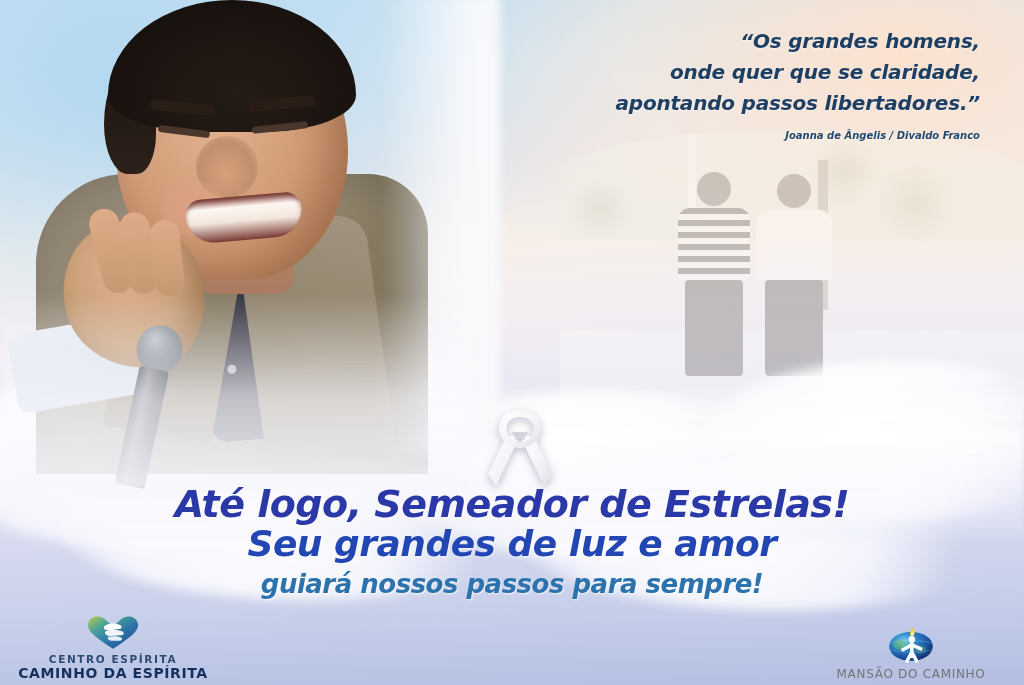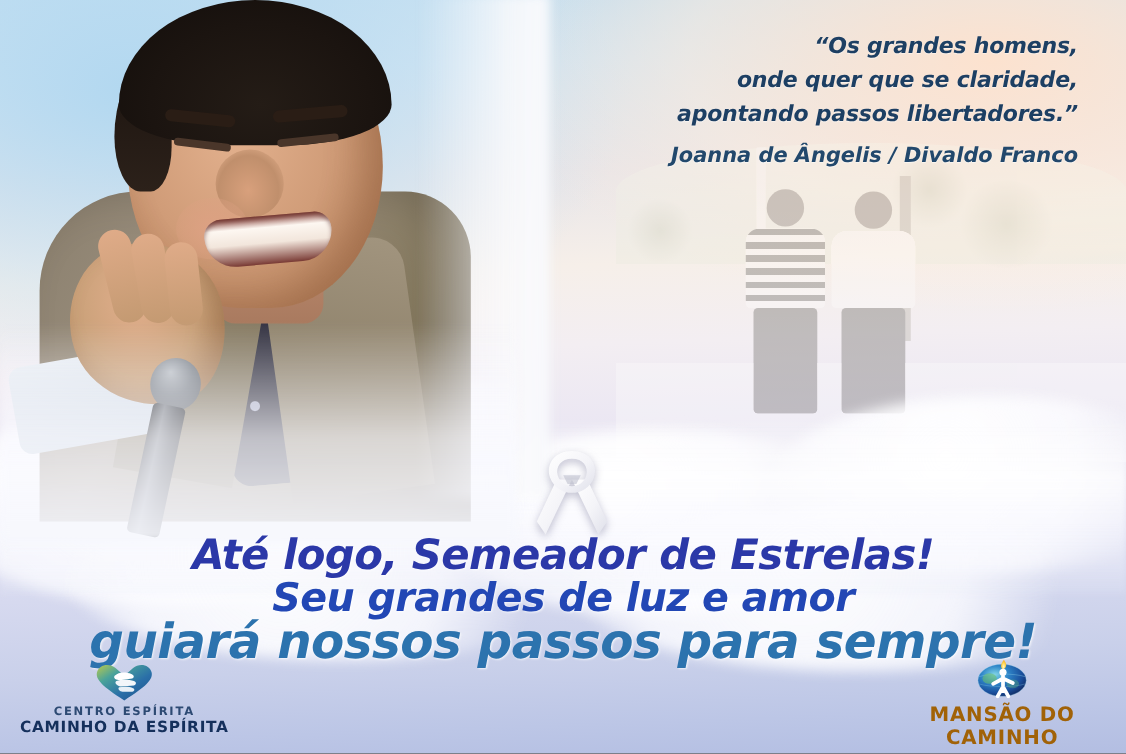--- a/index.html
+++ b/index.html
@@ -253,21 +253,21 @@
     line-height: 31px;
     letter-spacing: -0.2px;
     color: #1d3f63;
     white-space: nowrap;
     text-shadow: 0 1px 1px rgba(255,255,255,0.55);
   }
   .quote-author {
     margin-top: 11px;
     font-style: italic;
     font-weight: bold;
-    font-size: 19px;
+    font-size: 10px;
     color: #22486c;
     text-shadow: 0 1px 1px rgba(255,255,255,0.6);
   }
 
   
   .ribbon {
     position: absolute;
     left: 486px; top: 408px;
     width: 68px; height: 80px;
     filter: drop-shadow(0 3px 4px rgba(90,90,130,0.38));
@@ -281,47 +281,47 @@
   }
   .hl {
     font-style: italic;
     font-weight: bold;
     letter-spacing: -0.5px;
     line-height: 40px;
     text-shadow: 1px 1px 2px rgba(255,255,255,0.75);
   }
   .hl1 { font-size: 38px; color: #2b38a8; }
   .hl2 { font-size: 36px; color: #2247b5; }
-  .hl3 { font-size: 44px; color: #2c73ae; }
+  .hl3 { font-size: 26px; color: #2c73ae; }
 
   
   .logo-left {
     position: absolute;
-    left: 6px; bottom: 16px;
+    left: 6px; bottom: 4px;
     width: 214px;
     text-align: center;
   }
   .logo-right {
     position: absolute;
     right: 8px; bottom: 4px;
     width: 210px;
     text-align: center;
   }
   .logo-mark { height: 36px; display:flex; align-items:flex-end; justify-content:center; }
   .logo-t1 {
     font-size: 10.5px; font-weight: bold; letter-spacing: 1.6px;
     color: #2d4a73; margin-top: 2px;
   }
   .logo-t2 {
     font-size: 14px; font-weight: bold; letter-spacing: 0.6px;
     color: #15305c;
   }
   .logo-t-single {
-    font-size: 18px; font-weight: bold; letter-spacing: 0.7px;
-    color: #a16207; margin-top: 4px;
+    font-size: 12px; font-weight: normal; letter-spacing: 0.7px;
+    color: #737373; margin-top: 4px;
   }
 </style>
 </head>
 <body>
 
 <div id="poster">
 
   <div class="bg-base"></div>
 
   <div class="bg-photo">

